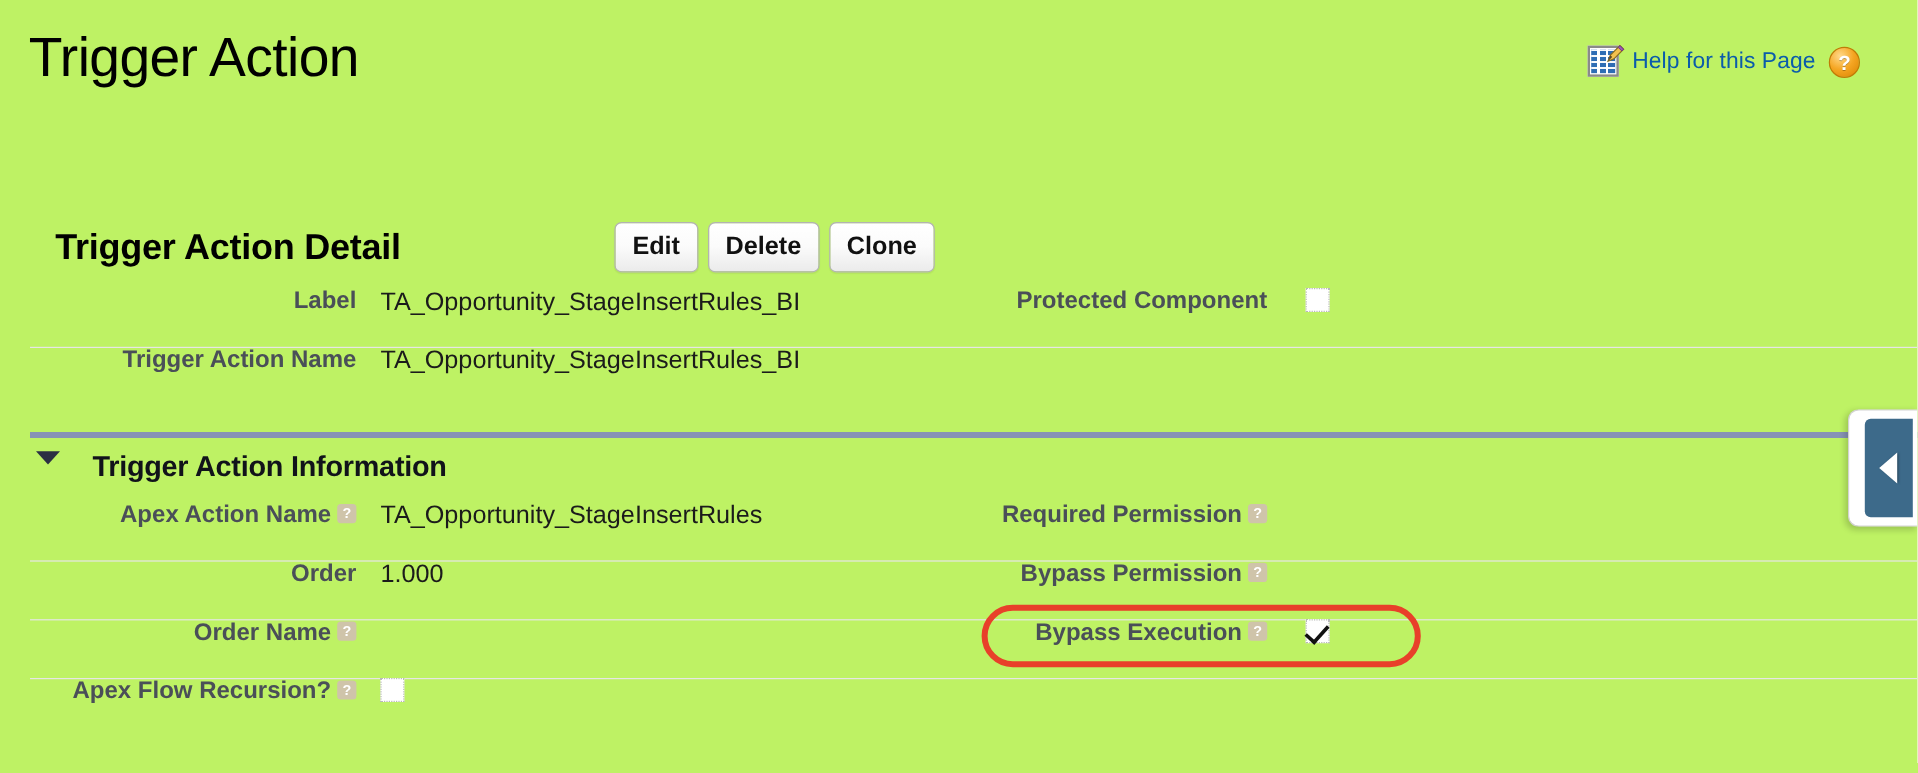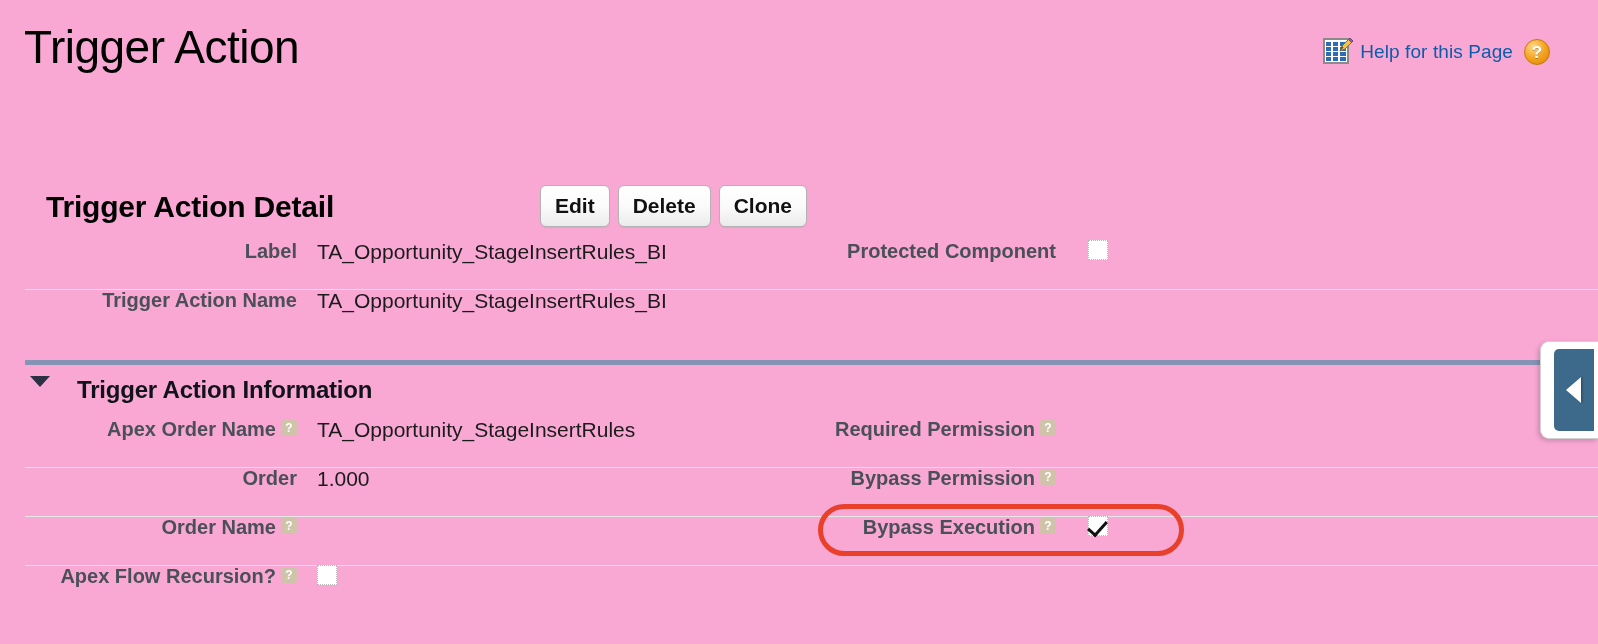--- a/index.html
+++ b/index.html
@@ -7,21 +7,21 @@
     margin: 0; padding: 0;
     background: #ffffff;
     width: 1598px; height: 644px;
     font-family: "Liberation Sans", sans-serif;
     -webkit-font-smoothing: antialiased;
   }
   #page {
     position: relative;
     width: 1598px; height: 644px;
     overflow: hidden;
-    background: #f9a8d4;
+    background: #bef264;
   }
 
   
   .page-title {
     position: absolute;
     left: 24px; top: 24px;
     font-size: 46px;
     font-weight: 400;
     color: #000000;
     letter-spacing: -0.5px;
@@ -97,21 +97,21 @@
   }
   .detail-title {
     font-size: 30px;
     font-weight: 700;
     color: #000000;
     white-space: nowrap;
     letter-spacing: -0.2px;
   }
   .btn-row {
     position: absolute;
-    left: 540px; top: 185px;
+    left: 512px; top: 185px;
     display: flex;
     gap: 8px;
   }
   .btn {
     min-width: 68px;
     height: 42px;
     padding: 0 14px;
     border: 1px solid #b3b3b3;
     border-radius: 6px;
     background: linear-gradient(to bottom, #ffffff 0%, #fbfbfb 48%, #ebebeb 100%);
@@ -329,21 +329,21 @@
 
   <div class="section-head">
     <span class="caret"></span>
     <span class="section-title">Trigger Action Information</span>
   </div>
 
   <div class="rows" style="top:418px;">
 
     <div class="row" style="border-bottom:none;">
       <div class="cell lbl lcol-lbl">
-        <span>Apex Order Name</span>
+        <span>Apex Action Name</span>
         <span class="help-dot">?</span>
       </div>
       <div class="cell val lcol-val">TA_Opportunity_StageInsertRules</div>
       <div class="cell lbl rcol-lbl">
         <span>Required Permission</span>
         <span class="help-dot">?</span>
       </div>
       <div class="cell val rcol-val"></div>
     </div>
     <div style="position:absolute;left:25px;top:49px;right:0;height:1px;background:#e6e6e6;"></div>

